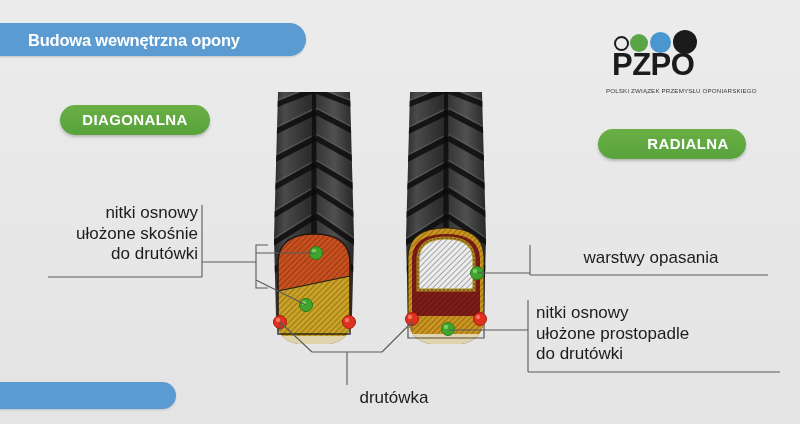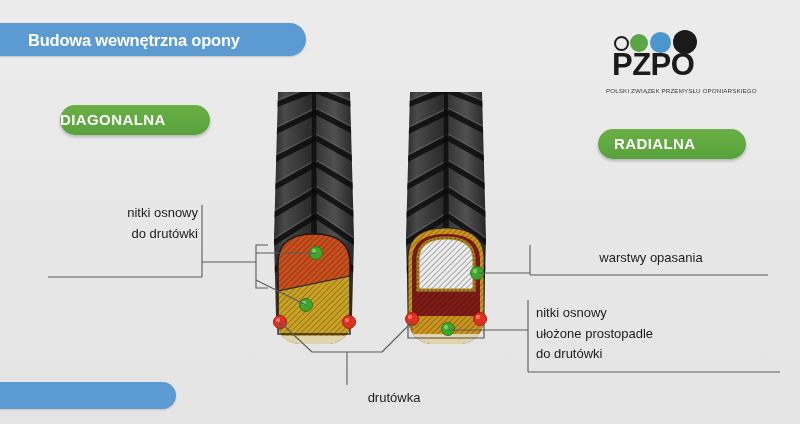--- a/index.html
+++ b/index.html
@@ -134,20 +134,21 @@
     box-shadow: 0 2px 3px rgba(0,0,0,0.22);
   }
   .badge-label {
     position: absolute;
     height: 40px;
     line-height: 30px;
     color: #ffffff;
     font-size: 15px;
     font-weight: bold;
     letter-spacing: 0.4px;
+    text-align: center;
     white-space: nowrap;
   }
   #badge-diagonal      { left: 60px;  top: 105px; width: 150px; }
   #badge-diagonal-label{ left: 60px;  top: 105px; width: 150px; }
   #badge-radial        { left: 598px; top: 129px; width: 148px; }
   #badge-radial-label  { left: 598px; top: 129px; width: 148px; margin-left: 16px; }
 
   
   .tire {
     position: absolute;
@@ -157,21 +158,21 @@
   }
   #tire-diagonal { left: 268px; }
   #tire-radial   { left: 400px; }
 
   .tire svg { display: block; }
 
   
   .callout {
     position: absolute;
     color: #1c1c1c;
-    font-size: 13px;
+    font-size: 17px;
     line-height: 20.5px;
     white-space: nowrap;
   }
   #callout-left {
     left: 48px;
     top: 203px;
     width: 150px;
     text-align: right;
   }
   #callout-belts {
@@ -420,20 +421,21 @@
       <line x1="382" y1="352" x2="412" y2="322"></line>
       <line x1="347" y1="352" x2="347" y2="385"></line>
 
       <line x1="280" y1="322" x2="280" y2="330"></line>
       <line x1="412" y1="322" x2="412" y2="330"></line>
     </g>
   </svg>
 
   <div id="callout-left" class="callout">
     <div>nitki osnowy</div>
+    <div>ułożone skośnie</div>
     <div>do drutówki</div>
   </div>
 
   <div id="callout-belts" class="callout">
     <div>warstwy opasania</div>
   </div>
 
   <div id="callout-right" class="callout">
     <div>nitki osnowy</div>
     <div>ułożone prostopadle</div>

